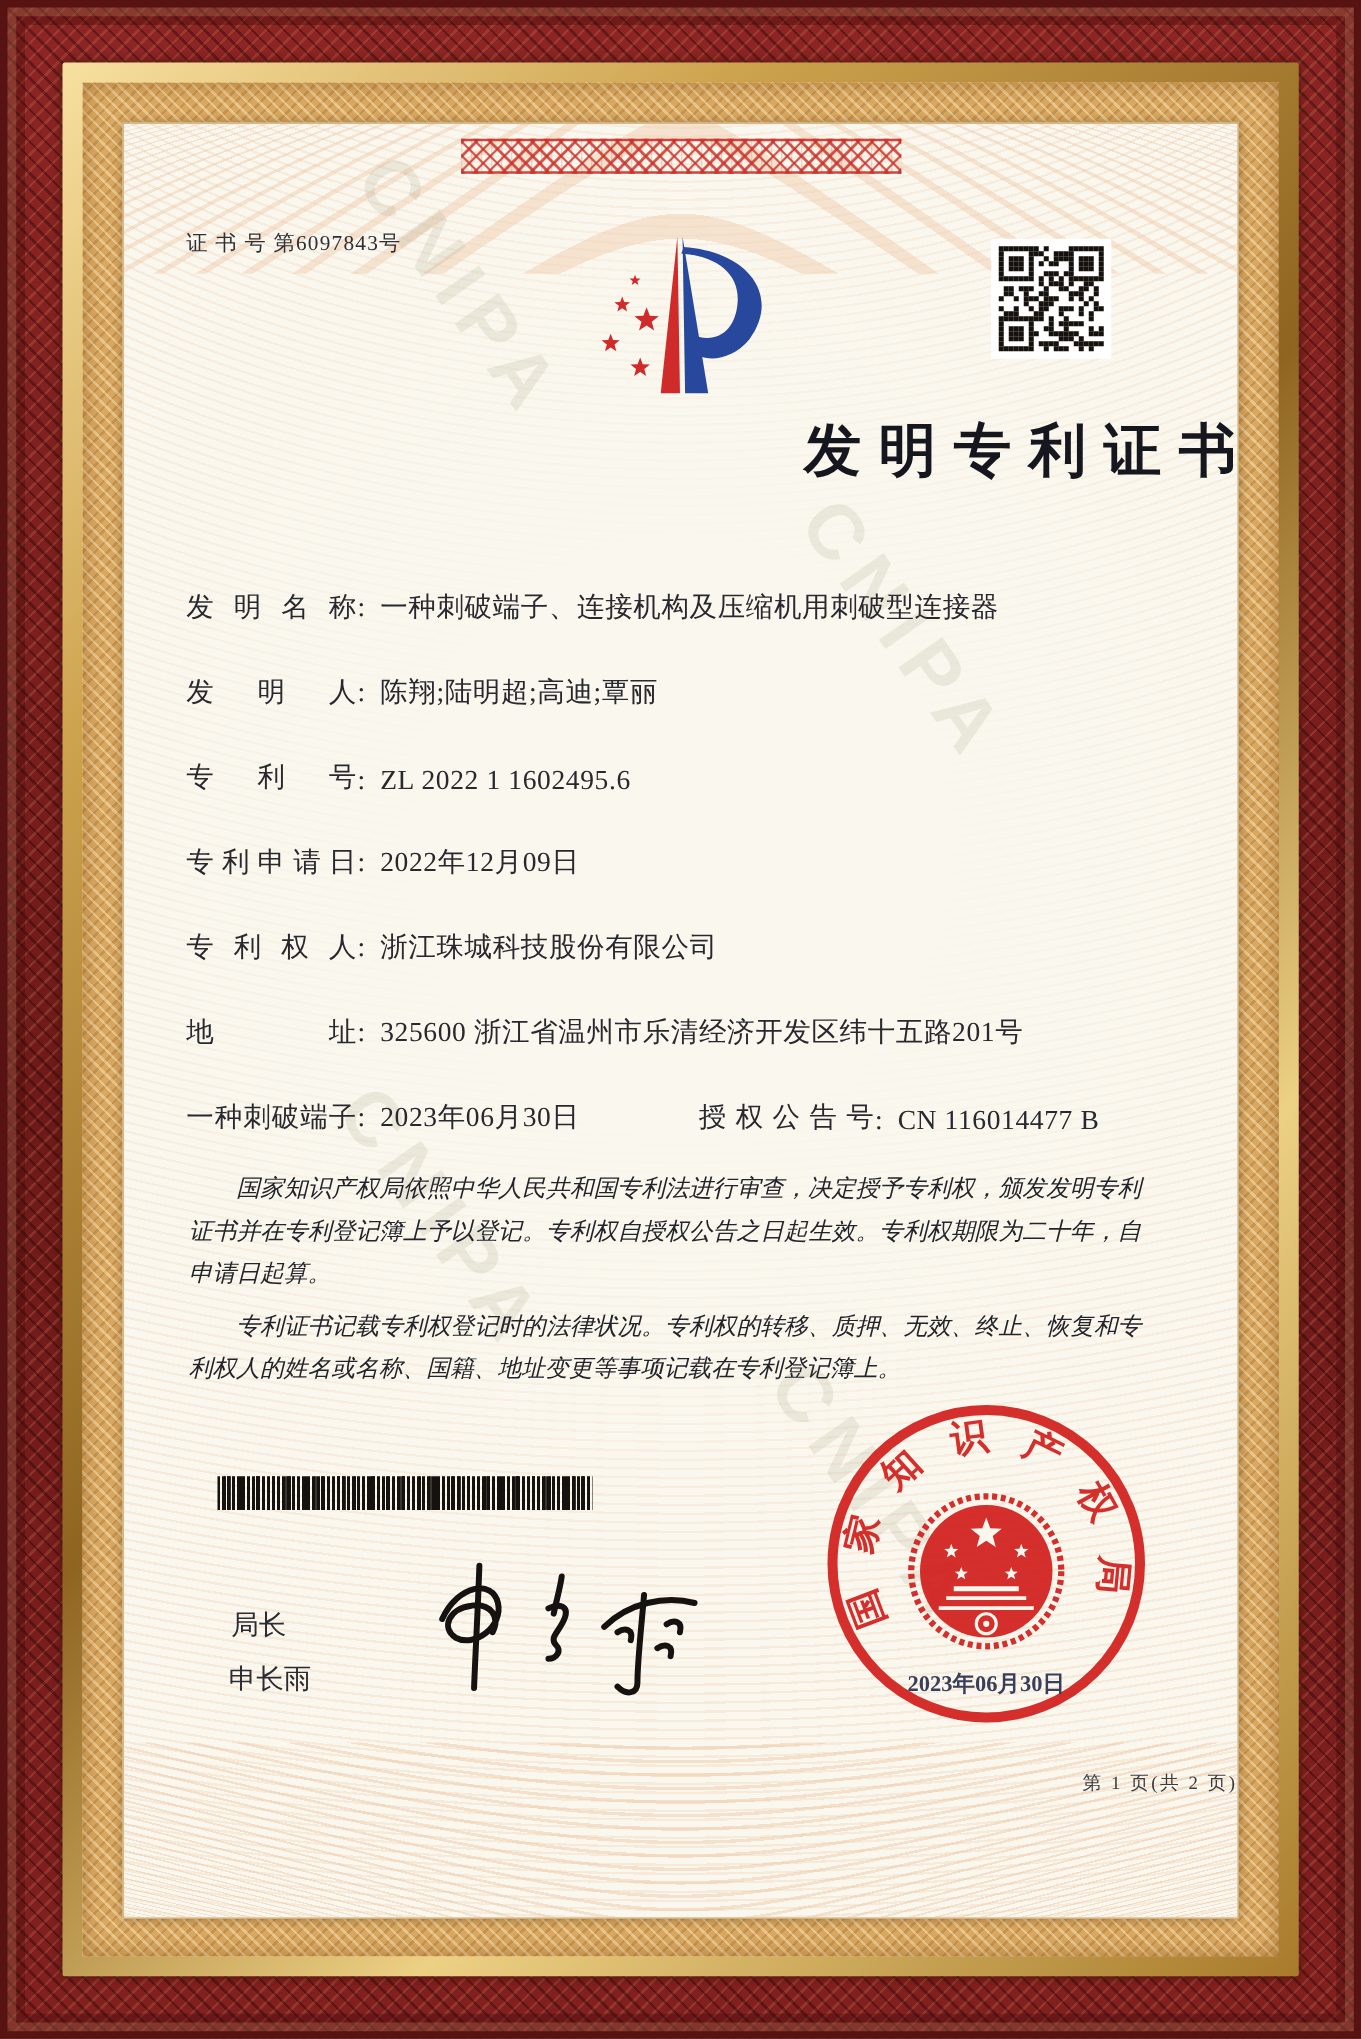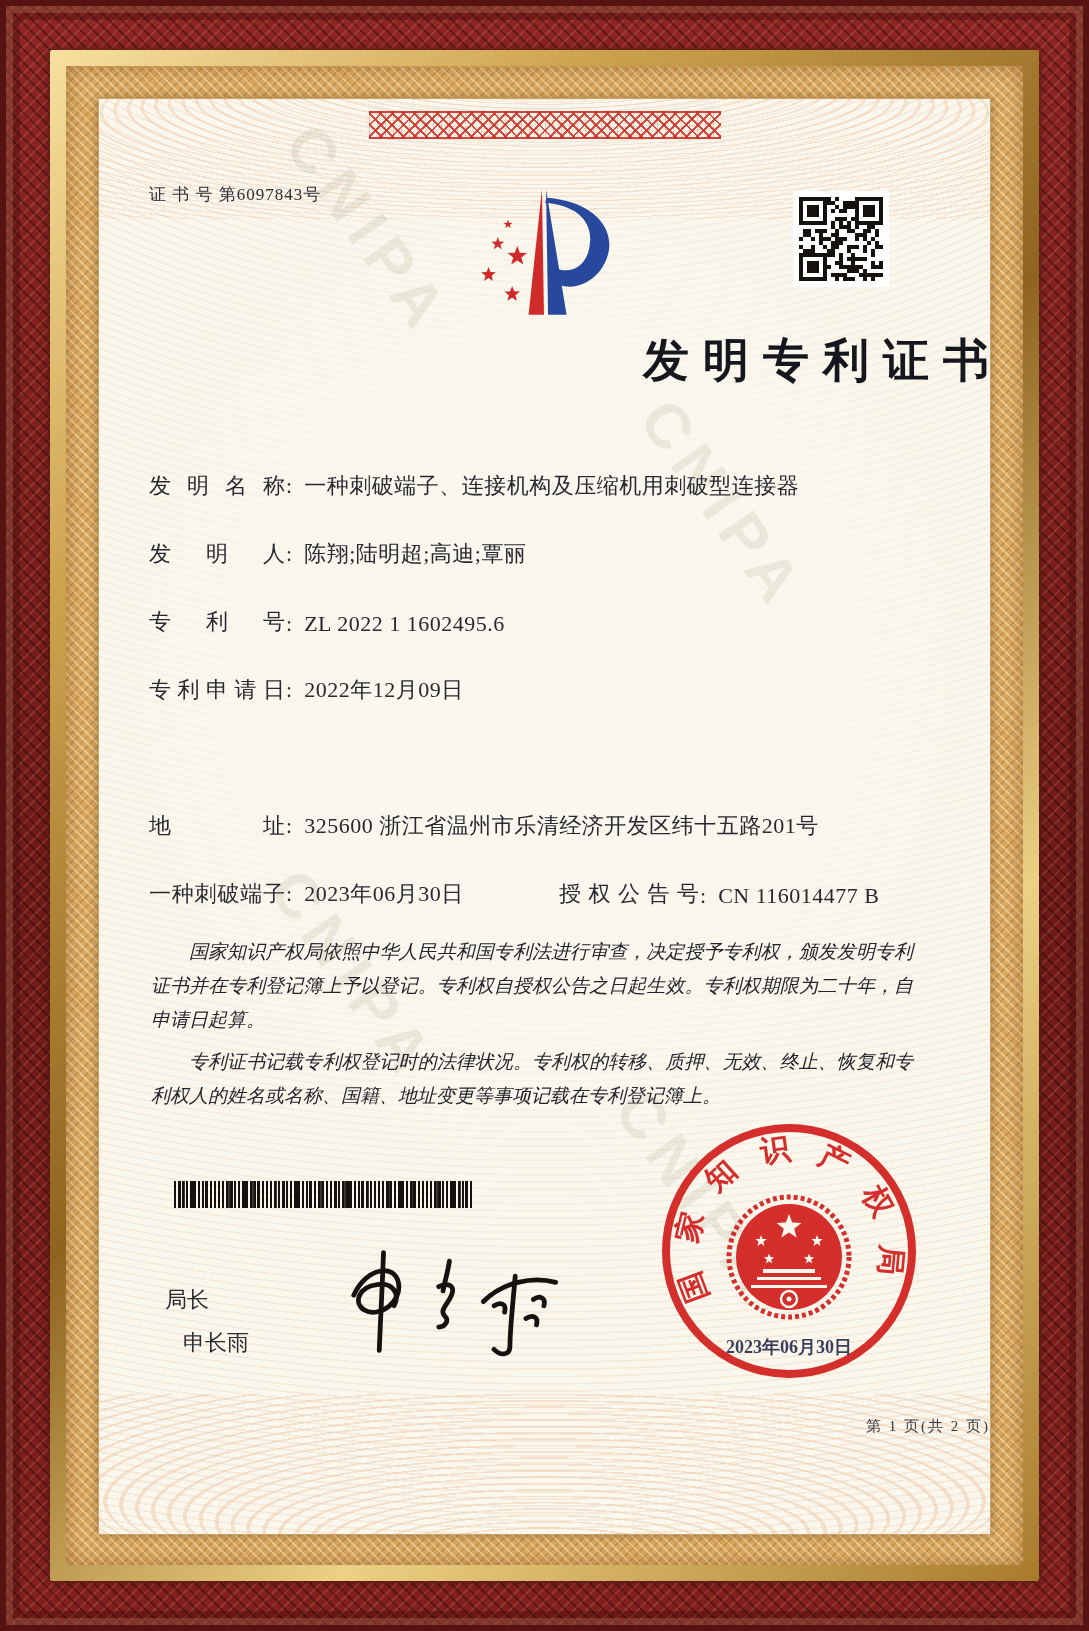--- a/index.html
+++ b/index.html
@@ -51,21 +51,21 @@
   .val{margin-left:12px;letter-spacing:.5px;margin-top:48px;}
   .grp2{position:absolute;left:410px;top:0;white-space:nowrap;}
   .grp2 .lab{width:140px;}
   .paras{left:52px;top:836px;width:762px;font-size:19px;line-height:34px;color:#23232a;font-style:italic;}
   .paras p{margin:0 0 8px 0;text-indent:2em;text-align:justify;}
   .barcode{left:75px;top:1082px;width:300px;height:27px;
     background:
       repeating-linear-gradient(90deg,#14110e 0 2px,rgba(0,0,0,0) 2px 4px),
       repeating-linear-gradient(90deg,rgba(0,0,0,0) 0 5px,#14110e 5px 7px,rgba(0,0,0,0) 7px 13px),
       repeating-linear-gradient(90deg,rgba(0,0,0,0) 0 8px,#3a3530 8px 11px,rgba(0,0,0,0) 11px 23px);}
-  .director-title{left:66px;top:1186px;font-family:"Liberation Sans","DejaVu Sans",sans-serif;
+  .director-title{left:86px;top:1186px;font-family:"Liberation Sans","DejaVu Sans",sans-serif;
     font-size:22px;color:#2b2b31;}
   .director-name{left:84px;top:1229px;font-family:"Liberation Sans","DejaVu Sans",sans-serif;
     font-size:22px;color:#2b2b31;}
   .signature{left:225px;top:1138px;width:255px;height:128px;}
   .seal{left:556px;top:1018px;width:268px;height:268px;opacity:.93;}
   .footer{left:0;top:1318px;width:100%;text-align:right;font-size:15px;letter-spacing:2px;color:#3a3a40;}
 </style>
 </head>
 <body>
 
@@ -341,20 +341,23 @@
     </div>
     <div class="row" style="top:440px">
       <span class="lab">发明人</span><span class="col">:</span><span class="val">陈翔;陆明超;高迪;覃丽</span>
     </div>
     <div class="row" style="top:508px">
       <span class="lab">专利号</span><span class="col">:</span><span class="val">ZL 2022 1 1602495.6</span>
     </div>
     <div class="row" style="top:576px">
       <span class="lab">专利申请日</span><span class="col">:</span><span class="val">2022年12月09日</span>
     </div>
+    <div class="row" style="top:644px">
+      <span class="lab">专利权人</span><span class="col">:</span><span class="val">浙江珠城科技股份有限公司</span>
+    </div>
     <div class="row" style="top:712px">
       <span class="lab">地址</span><span class="col">:</span><span class="val">325600 浙江省温州市乐清经济开发区纬十五路201号</span>
     </div>
     <div class="row" style="top:780px">
       <span class="lab">一种刺破端子</span><span class="col">:</span><span class="val">2023年06月30日</span>
       <span class="grp2">
         <span class="lab">授权公告号</span><span class="col">:</span><span class="val">CN 116014477 B</span>
       </span>
     </div>
 

